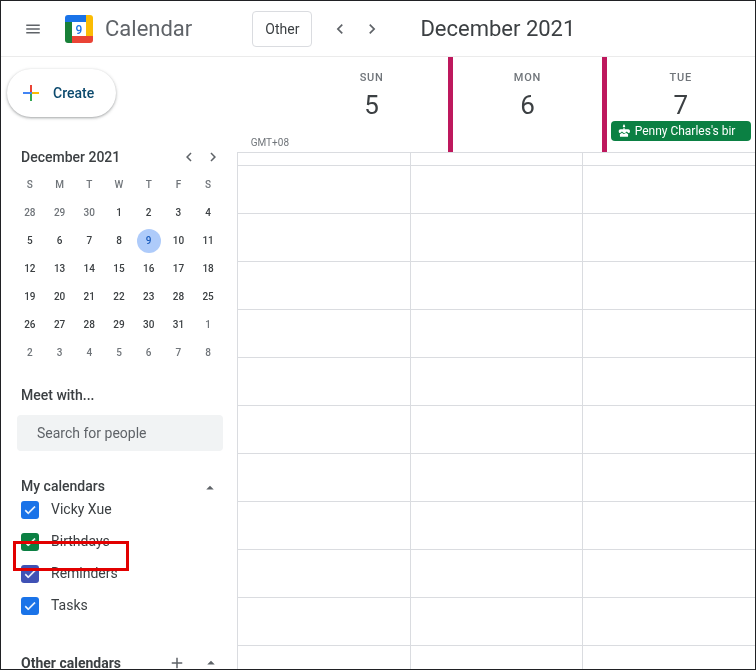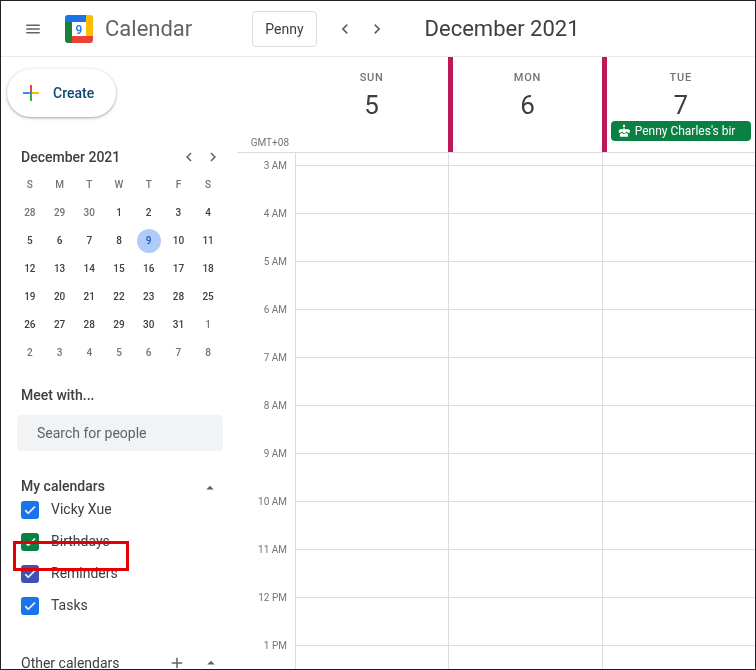--- a/index.html
+++ b/index.html
@@ -98,21 +98,21 @@
     <svg width="36" height="36" viewBox="0 0 36 36">
       <rect x="4" y="4" width="28" height="28" rx="3" fill="#fff"></rect>
       <path d="M4 7a3 3 0 0 1 3-3h18v7H4z" fill="#1a73e8"></path>
       <path d="M25 4h4a3 3 0 0 1 3 3v18h-7z" fill="#fbbc04"></path>
       <path d="M32 25v4a3 3 0 0 1-3 3H11v-7z" fill="#ea4335"></path>
       <path d="M4 11h7v21H7a3 3 0 0 1-3-3z" fill="#188038"></path>
       <text x="18" y="23" text-anchor="middle" font-size="12" fill="#1a73e8" font-weight="500">9</text>
     </svg>
     <span class="app-title">Calendar</span>
   </div>
-  <button class="today-btn">Penny</button>
+  <button class="today-btn">Other</button>
   <div class="nav-arrows">
     <div class="nav-arrow">
       <svg viewBox="0 0 24 24">
           <path d="M15.41 7.41 14 6l-6 6 6 6 1.41-1.41L10.83 12z"></path>
         </svg>
     </div>
     <div class="nav-arrow">
       <svg viewBox="0 0 24 24">
           <path d="M10 6 8.59 7.41 13.17 12l-4.58 4.59L10 18l6-6z"></path>
         </svg>
@@ -250,21 +250,21 @@
           <div class="cal-check" style="background: rgb(26, 115, 232);">
             <svg viewBox="0 0 24 24">
               <path d="M9 16.17 4.83 12l-1.42 1.41L9 19 21 7l-1.41-1.41z"></path>
             </svg>
           </div>
           <span class="cal-label">Tasks</span>
         </div>
       </div>
 
     <div class="other-head">
-      <span class="lbl" style="font-size:14px;color:#3c4043;font-weight:400">Other calendars</span>
+      <span class="lbl" style="font-size:14px;color:#3c4043;font-weight:700">Other calendars</span>
       <div class="icons">
         <div class="iconbtn">
             <svg viewBox="0 0 24 24">
               <path d="M19 13h-6v6h-2v-6H5v-2h6V5h2v6h6v2z"></path>
             </svg>
           </div>
         <div class="iconbtn">
             <svg viewBox="0 0 24 24" style="transform:rotate(180deg)">
               <path d="M7 10l5 5 5-5z"></path>
             </svg>
@@ -295,34 +295,20 @@
                 <svg viewBox="0 0 24 24">
                   <path d="M12 6c1.1 0 2-.9 2-2 0-.38-.1-.73-.29-1.03L12 0l-1.71 2.97c-.19.3-.29.65-.29 1.03 0 1.1.9 2 2 2zm4.6 10l-1.07-1.07-1.08 1.07c-1.3 1.3-3.58 1.31-4.89 0l-1.07-1.07L7.4 16c-.65.65-1.51 1.01-2.4 1.01V21c0 .55.45 1 1 1h12c.55 0 1-.45 1-1v-3.99c-.9 0-1.76-.36-2.4-1.01zM18 9h-5V7h-2v2H6c-1.66 0-3 1.34-3 3v1.46c0 .85.5 1.67 1.31 1.98.61.23 1.28.13 1.77-.27l2.41-2.38 2.41 2.38c.98.98 2.4.98 3.38 0l2.41-2.38 2.41 2.38c.49.4 1.16.5 1.77.27.81-.31 1.31-1.13 1.31-1.98V12c.02-1.66-1.32-3-2.98-3z"></path>
                 </svg>
                 <span>Penny Charles's bir</span>
               </div>
             </div>
           </div>
         </div>
     </div>
     <div class="time-grid">
-      <div class="hour-gutter" id="hour-gutter">
-          <div style="height: 13px;"></div>
-          <div class="hour-label">3 AM</div>
-          <div class="hour-label">4 AM</div>
-          <div class="hour-label">5 AM</div>
-          <div class="hour-label">6 AM</div>
-          <div class="hour-label">7 AM</div>
-          <div class="hour-label">8 AM</div>
-          <div class="hour-label">9 AM</div>
-          <div class="hour-label">10 AM</div>
-          <div class="hour-label">11 AM</div>
-          <div class="hour-label">12 PM</div>
-          <div class="hour-label">1 PM</div>
-        </div>
       <div class="grid-cols" id="grid-cols">
           <div class="grid-col">
             <div class="hour-row first"></div>
             <div class="hour-row"></div>
             <div class="hour-row"></div>
             <div class="hour-row"></div>
             <div class="hour-row"></div>
             <div class="hour-row"></div>
             <div class="hour-row"></div>
             <div class="hour-row"></div>

